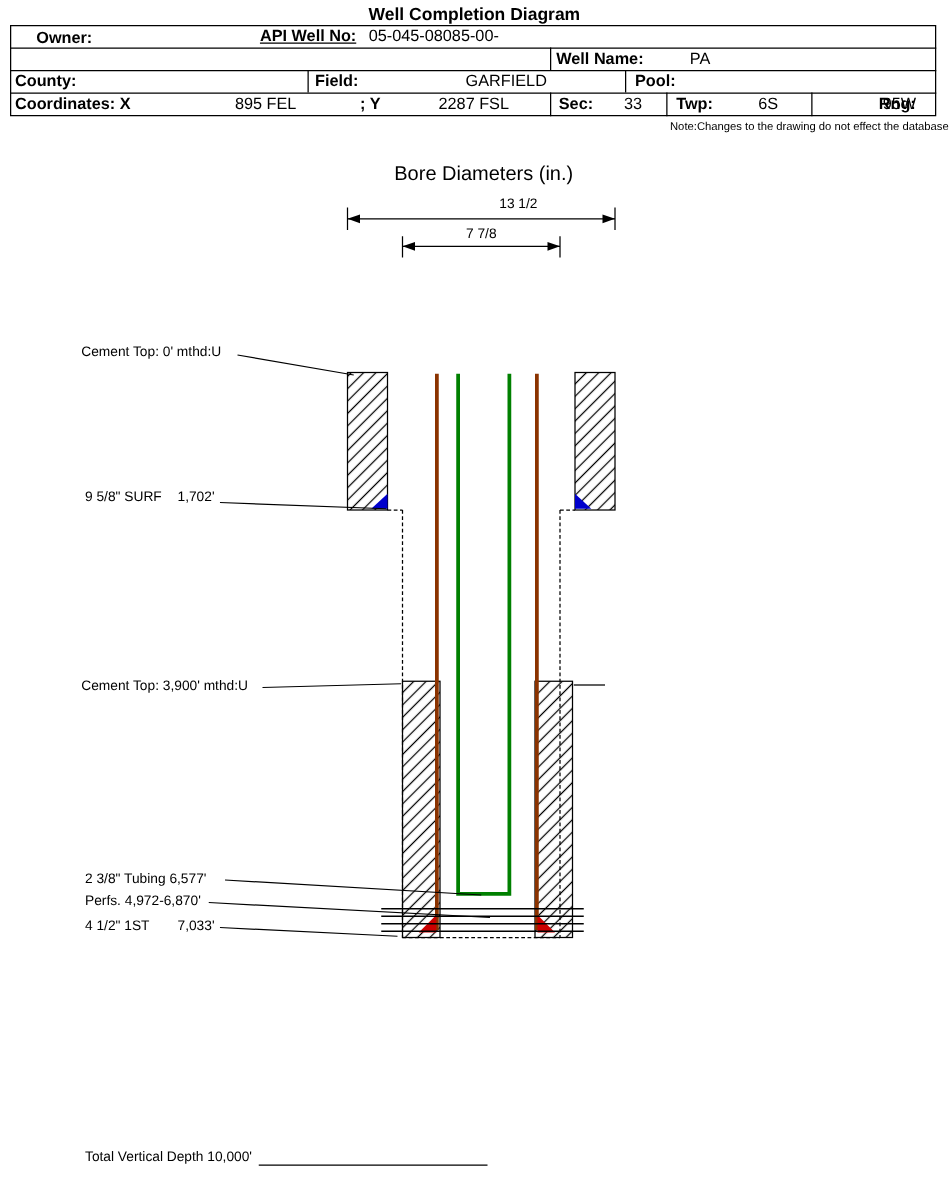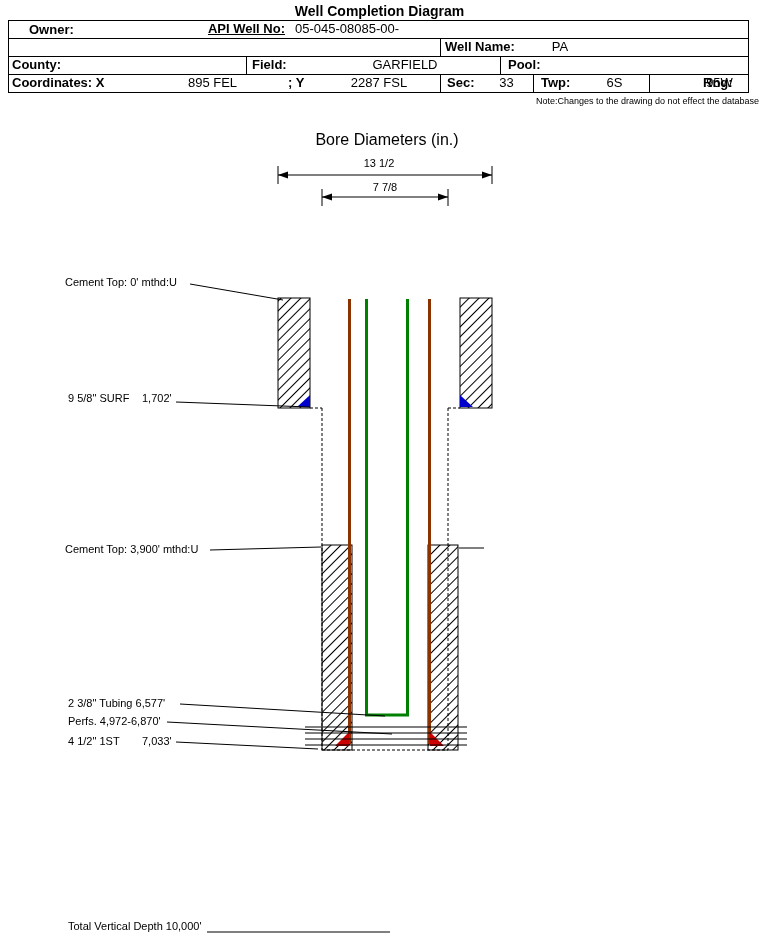--- a/index.html
+++ b/index.html
@@ -123,21 +123,21 @@
       <line x1="176" y1="402" x2="309" y2="407"></line>
       <line x1="210" y1="550" x2="321" y2="547"></line>
       <line x1="459" y1="548" x2="484" y2="548"></line>
       <line x1="180" y1="704" x2="385" y2="716"></line>
       <line x1="167" y1="722" x2="392" y2="734"></line>
       <line x1="176" y1="742" x2="318" y2="749"></line>
       <line x1="207" y1="932" x2="390" y2="932"></line>
     </g>
   </svg>
 
-  <div class="lbl ctr" style="left:344px;top:157px;width:70px;">13 1/2</div>
+  <div class="lbl ctr" style="left:360px;top:157px;width:70px;text-align:right;">13 1/2</div>
   <div class="lbl ctr" style="left:350px;top:181px;width:70px;">7 7/8</div>
 
   <div class="lbl" style="left:65px;top:276px;">Cement Top: 0' mthd:U</div>
   <div class="lbl" style="left:68px;top:392px;">9 5/8" SURF</div>
   <div class="lbl" style="left:142px;top:392px;">1,702'</div>
   <div class="lbl" style="left:65px;top:543px;">Cement Top: 3,900' mthd:U</div>
   <div class="lbl" style="left:68px;top:697px;">2 3/8" Tubing 6,577'</div>
   <div class="lbl" style="left:68px;top:715px;">Perfs. 4,972-6,870'</div>
   <div class="lbl" style="left:68px;top:735px;">4 1/2" 1ST</div>
   <div class="lbl" style="left:142px;top:735px;">7,033'</div>

